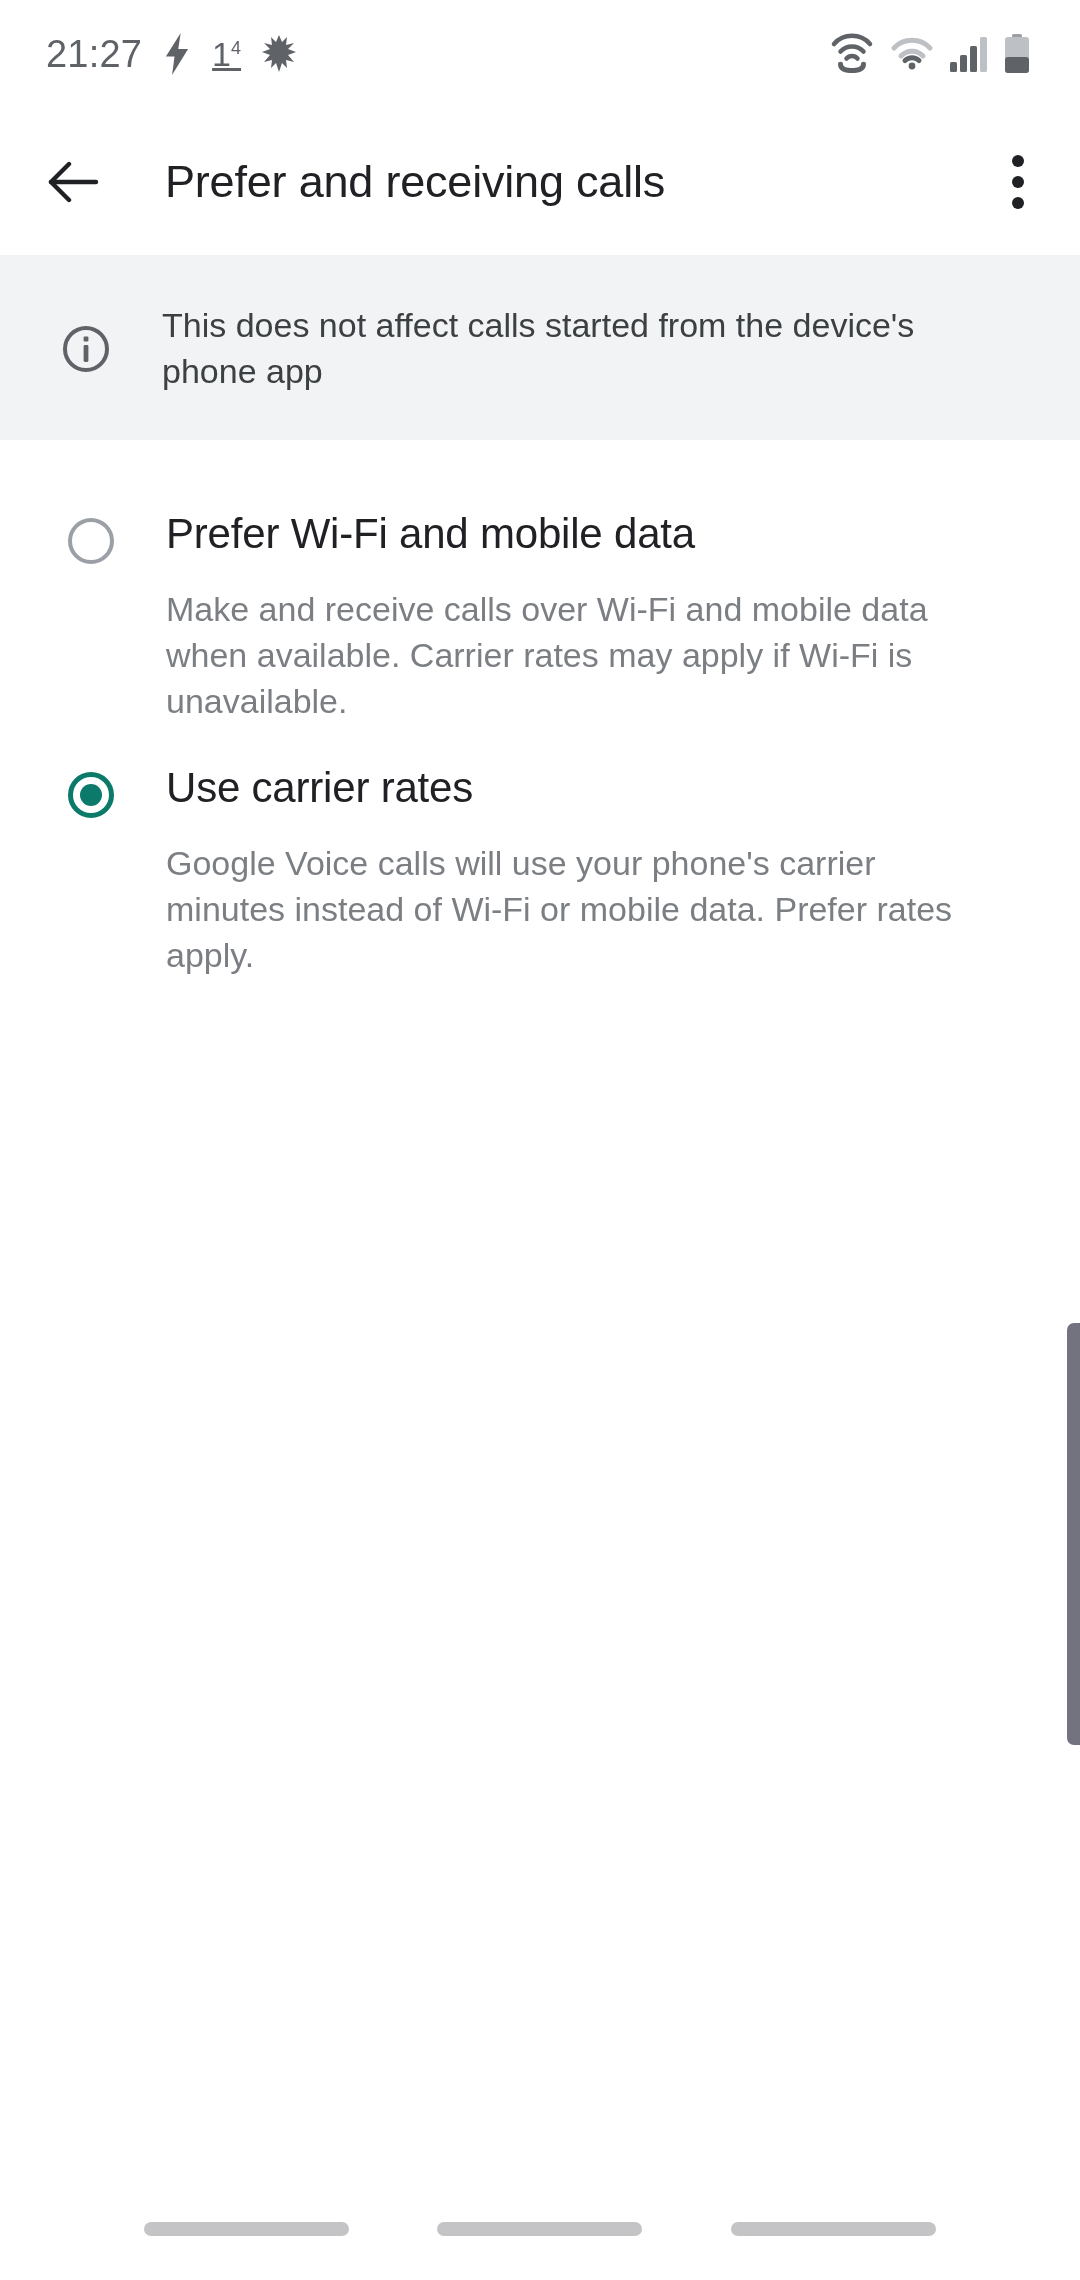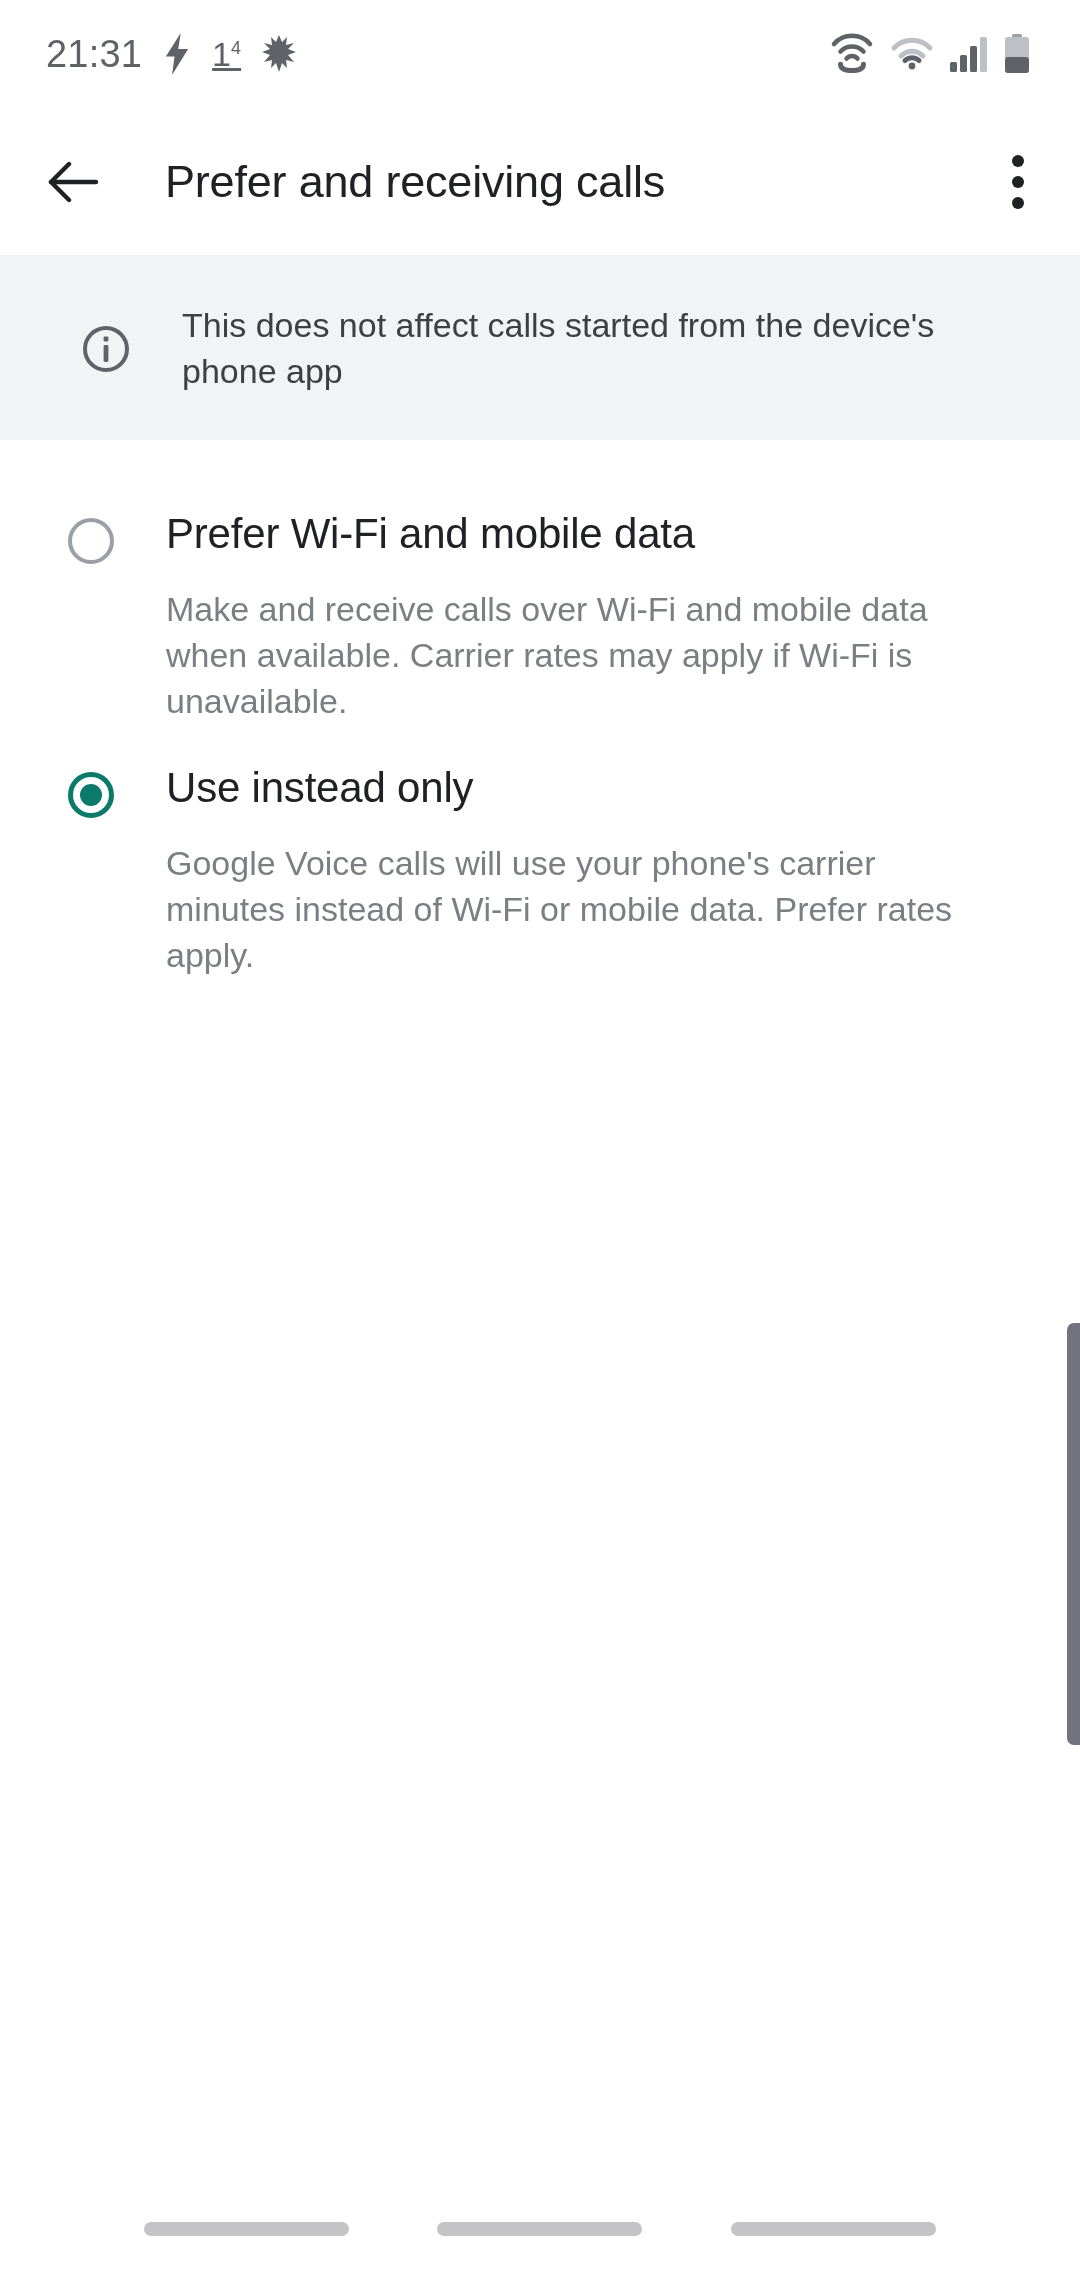--- a/index.html
+++ b/index.html
@@ -103,21 +103,21 @@
 
   
   .info-banner {
     position: absolute;
     top: 255px; left: 0;
     width: 1080px;
     height: 185px;
     background: #f1f3f4;
     display: flex;
     align-items: center;
-    padding-left: 82px;
+    padding-left: 62px;
   }
   .info-icon {
     width: 48px; height: 48px;
     flex: 0 0 48px;
     margin-top: 2px;
   }
   .info-text {
     margin-left: 52px;
     font-size: 34px;
     line-height: 46px;
@@ -207,21 +207,21 @@
   }
 </style>
 </head>
 <body>
 
 <div id="screen">
 
   <div class="status-bar">
 
     <div class="status-left">
-      <span class="status-clock">21:31</span>
+      <span class="status-clock">21:27</span>
 
       <span class="si">
         <svg width="30" height="42" viewBox="0 0 24 34">
           <path d="M15 0 L3 19 L10 19 L8 34 L21 13 L13 13 Z" fill="#5f6368"></path>
         </svg>
       </span>
 
       <span class="notif-badge">
         <span>1</span><sup>4</sup>
       </span>
@@ -312,21 +312,21 @@
       <span class="radio off"></span>
       <div class="option-text">
         <div class="option-title">Prefer Wi-Fi and mobile data</div>
         <div class="option-desc">Make and receive calls over Wi-Fi and mobile data when available. Carrier rates may apply if Wi-Fi is unavailable.</div>
       </div>
     </div>
 
     <div class="option-row second">
       <span class="radio on"></span>
       <div class="option-text">
-        <div class="option-title">Use instead only</div>
+        <div class="option-title">Use carrier rates</div>
         <div class="option-desc">Google Voice calls will use your phone's carrier minutes instead of Wi-Fi or mobile data. Prefer rates apply.</div>
       </div>
     </div>
   </div>
 
   <div class="scrollbar-thumb"></div>
 
   <div class="nav-bar">
     <span class="nav-pill"></span>
     <span class="nav-pill"></span>

